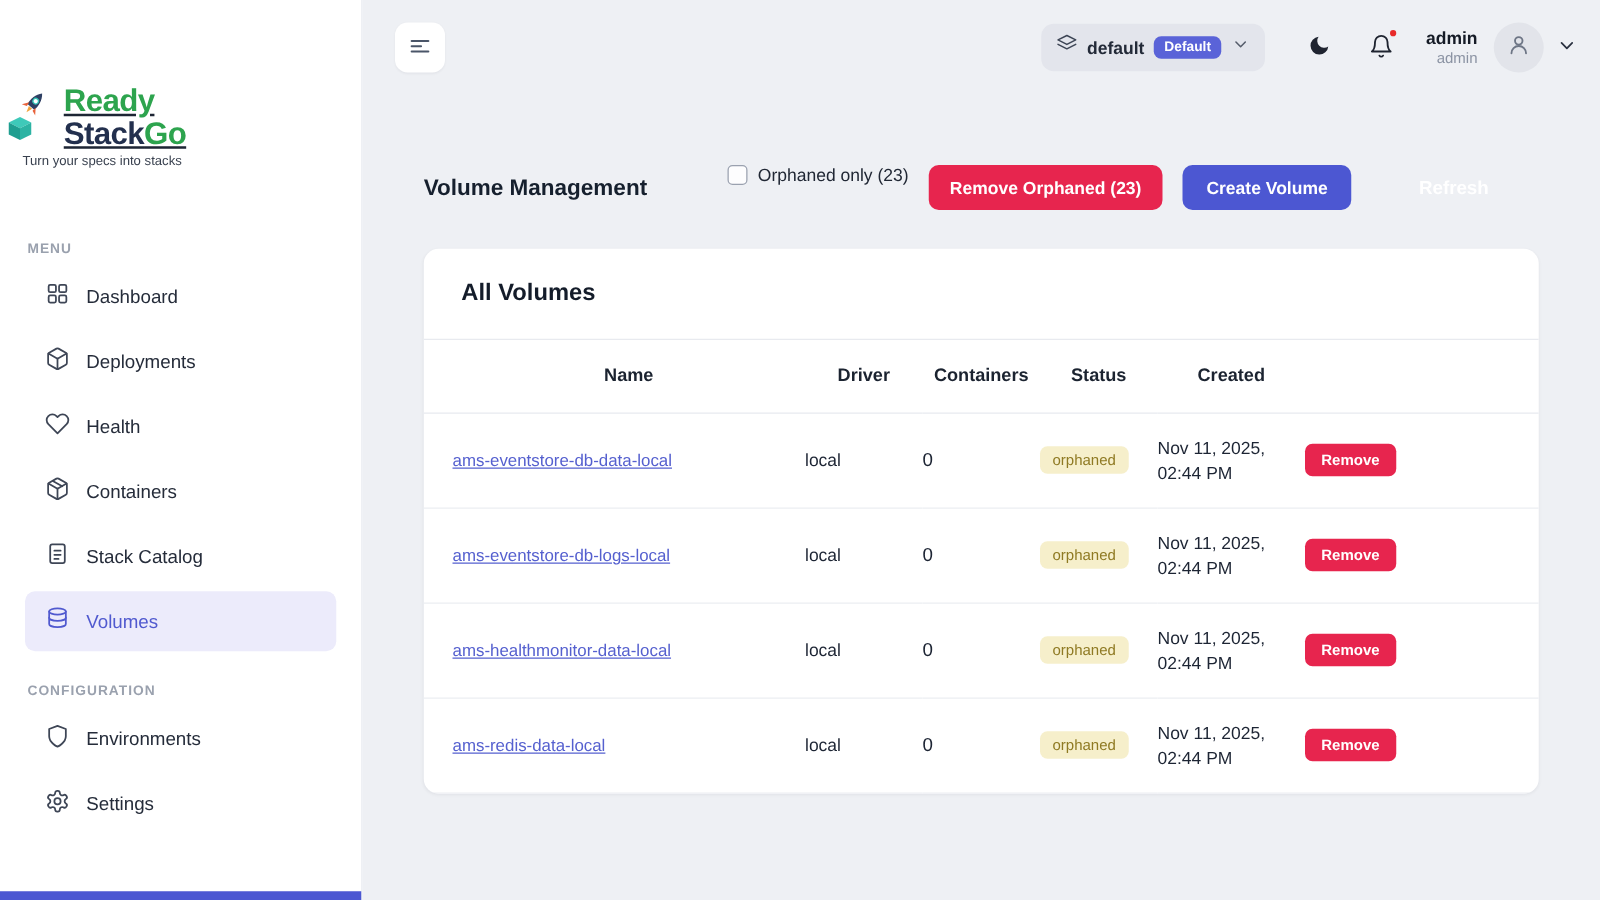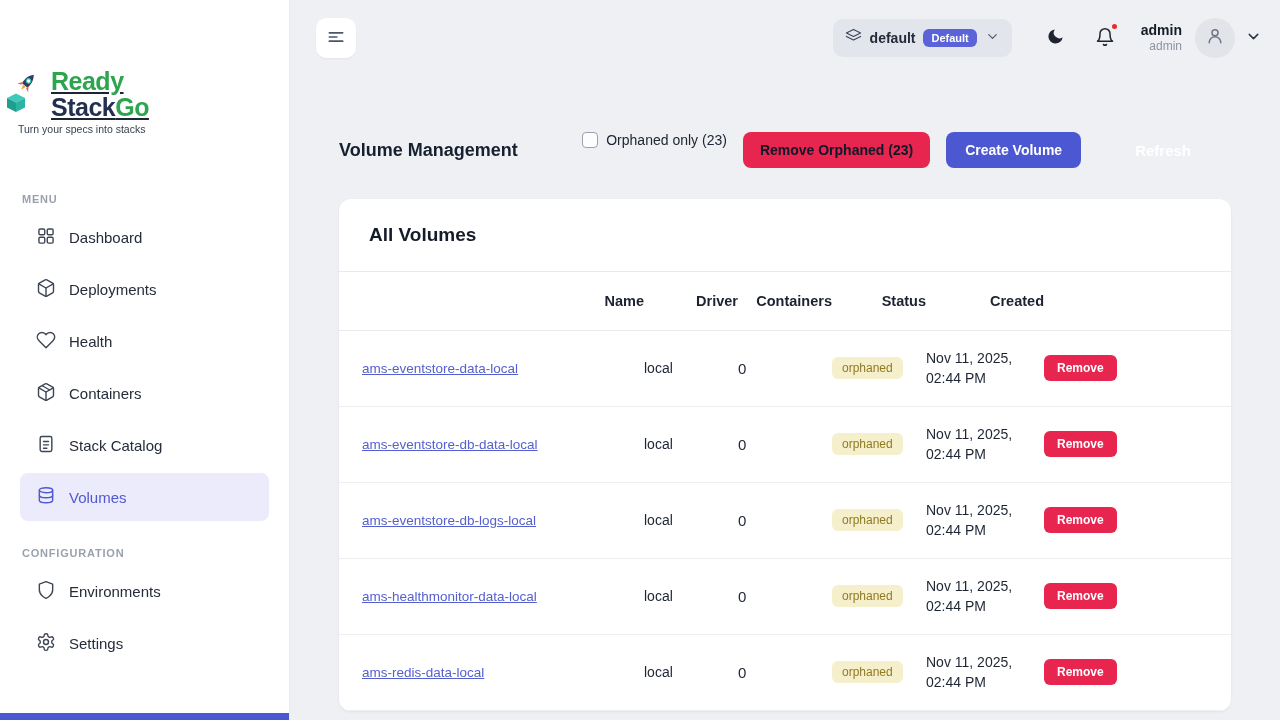--- a/index.html
+++ b/index.html
@@ -71,31 +71,31 @@
 
   .content { padding:0 49px; flex:1; min-height:0; }
   .page-header { display:flex; align-items:center; margin-top:56px; }
   .page-title { font-size:18px; font-weight:bold; color:#16202e; margin:0; }
   .header-controls { margin-left:auto; display:flex; align-items:flex-start; gap:16px; }
   .checkbox-label { display:flex; align-items:center; gap:8px; font-size:14px; color:#202734; cursor:pointer; }
   .checkbox-label input { appearance:none; width:16px; height:16px; margin:0;
     border:1.5px solid #9aa1af; border-radius:4px; background:#fdfdfe; cursor:pointer; }
   .btn { border:none; border-radius:8px; font-size:14px; font-weight:bold;
     cursor:pointer; font-family:inherit; }
-  .btn-danger { background:#e7254e; color:#0f172a; padding:10px 17px; }
+  .btn-danger { background:#e7254e; color:#ffffff; padding:10px 17px; }
   .btn-primary { background:#4c57d2; color:#fff; padding:10px 19px; }
   .btn-ghost { background:transparent; color:#ffffff; padding:10px 4px;
     font-size:15px; margin-left:34px; margin-right:36px; }
 
   .card { background:#fff; border-radius:12px; margin-top:30px;
     box-shadow:0 1px 3px rgba(16,24,40,.06); overflow:hidden; }
   .card-title { font-size:19px; font-weight:bold; color:#141c2a;
     padding:25px 30px; border-bottom:1px solid #e8eaef; }
   table { width:100%; border-collapse:collapse; table-layout:fixed; }
-  th { text-align:right; font-size:14.5px; font-weight:bold; color:#1b2330;
+  th { text-align:center; font-size:14.5px; font-weight:bold; color:#1b2330;
     height:58px; border-bottom:1px solid #e8eaef; padding:0; }
   td { height:76px; border-bottom:1px solid #eceef2; font-size:14px; color:#1d2534; padding:0; }
   th.first, td.first { padding-left:23px; }
   .vol-link { color:#5560cf; text-decoration:underline; font-size:13.5px; }
   .badge { display:inline-block; background:#f6efcb; color:#8f7a23; font-size:12px;
     padding:4px 10px; border-radius:6px; white-space:nowrap; }
   .created div { line-height:20px; }
   .btn-remove { background:#e7254e; color:#fff; font-size:12px; font-weight:bold;
     padding:6px 13px; border-radius:6px; border:none; cursor:pointer; font-family:inherit; }
   .num-cell { font-size:15px; }
@@ -302,31 +302,20 @@
             <tr>
               <th class="first">Name</th>
               <th>Driver</th>
               <th>Containers</th>
               <th>Status</th>
               <th>Created</th>
               <th></th>
             </tr>
           </thead>
           <tbody>
-  <tr>
-    <td class="first"><a href="#" class="vol-link">ams-eventstore-data-local</a></td>
-    <td>local</td>
-    <td class="num-cell">0</td>
-    <td><span class="badge">orphaned</span></td>
-    <td class="created">
-      <div>Nov 11, 2025,</div>
-      <div>02:44 PM</div>
-    </td>
-    <td><button class="btn-remove">Remove</button></td>
-  </tr>
 
   <tr>
     <td class="first"><a href="#" class="vol-link">ams-eventstore-db-data-local</a></td>
     <td>local</td>
     <td class="num-cell">0</td>
     <td><span class="badge">orphaned</span></td>
     <td class="created">
       <div>Nov 11, 2025,</div>
       <div>02:44 PM</div>
     </td>

